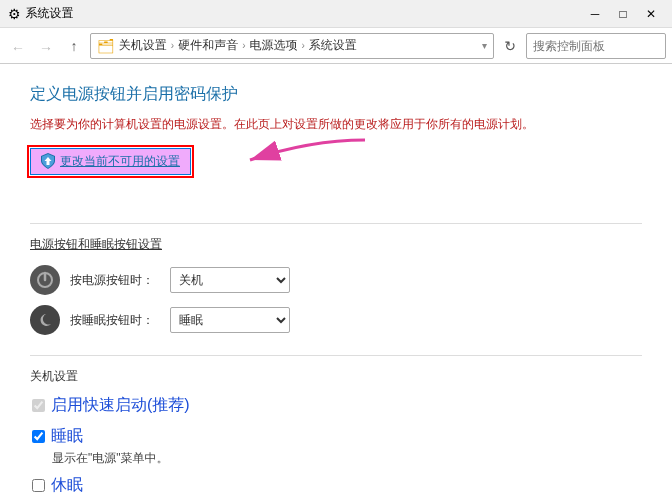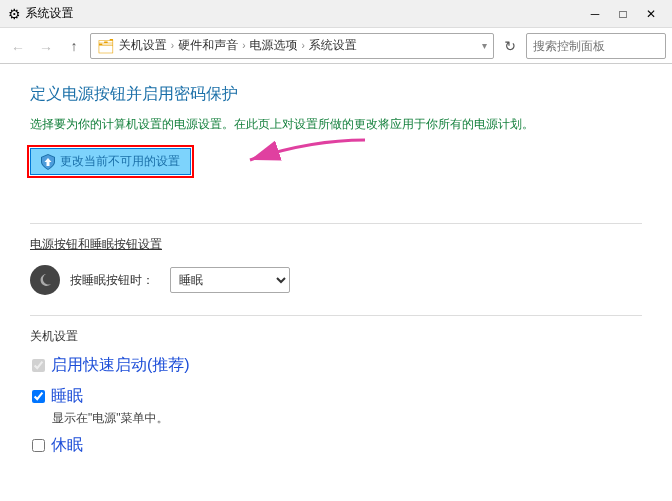--- a/index.html
+++ b/index.html
@@ -100,38 +100,39 @@
 
     .page-title {
       font-size: 16px;
       color: #1a6fa8;
       font-weight: normal;
       margin-bottom: 10px;
     }
 
     .description {
       font-size: 12px;
-      color: #15803d;
+      color: #b91c1c;
       margin-bottom: 14px;
       line-height: 1.6;
     }
 
     .change-settings-btn {
       display: inline-flex;
-      align-items: center;
+      align-items: flex-start;
       gap: 5px;
       border: 1px solid #0078d7;
       padding: 4px 10px;
       cursor: pointer;
       color: #1a6fa8;
-      background: #7dd3fc;
+      background: #f0abfc;
       font-size: 12px;
       margin-bottom: 18px;
       outline: 2px solid red;
       outline-offset: 1px;
+      text-decoration: underline;
     }
 
     
     .section-title {
       font-size: 12px;
       color: #333;
       margin-bottom: 12px;
       font-weight: normal;
       text-decoration: underline;
     }
@@ -307,20 +308,35 @@
     </div>
 
     <hr class="divider-line">
 
     
     <div>
       <p class="section-title">电源按钮和睡眠按钮设置</p>
 
       <div class="power-settings">
 
+        <div class="power-row">
+          <div class="power-icon" style="background: #555; position:relative;">
+            <svg width="18" height="18" viewBox="0 0 18 18">
+              <circle cx="9" cy="9" r="7" fill="none" stroke="#aaa" stroke-width="2"></circle>
+              <line x1="9" y1="2" x2="9" y2="9" stroke="#aaa" stroke-width="2.5" stroke-linecap="round"></line>
+            </svg>
+          </div>
+          <span class="power-label">按电源按钮时：</span>
+          <select class="power-select">
+            <option>关机</option>
+            <option>睡眠</option>
+            <option>休眠</option>
+            <option>不采取任何措施</option>
+          </select>
+        </div>
 
         <div class="power-row">
           <div class="power-icon" style="background: #444;">
             <svg width="18" height="18" viewBox="0 0 18 18">
               <path d="M 10 3 A 6 6 0 1 0 15 13 A 4 4 0 1 1 10 3 Z" fill="#aaa"></path>
             </svg>
           </div>
           <span class="power-label">按睡眠按钮时：</span>
           <select class="power-select">
             <option>睡眠</option>

